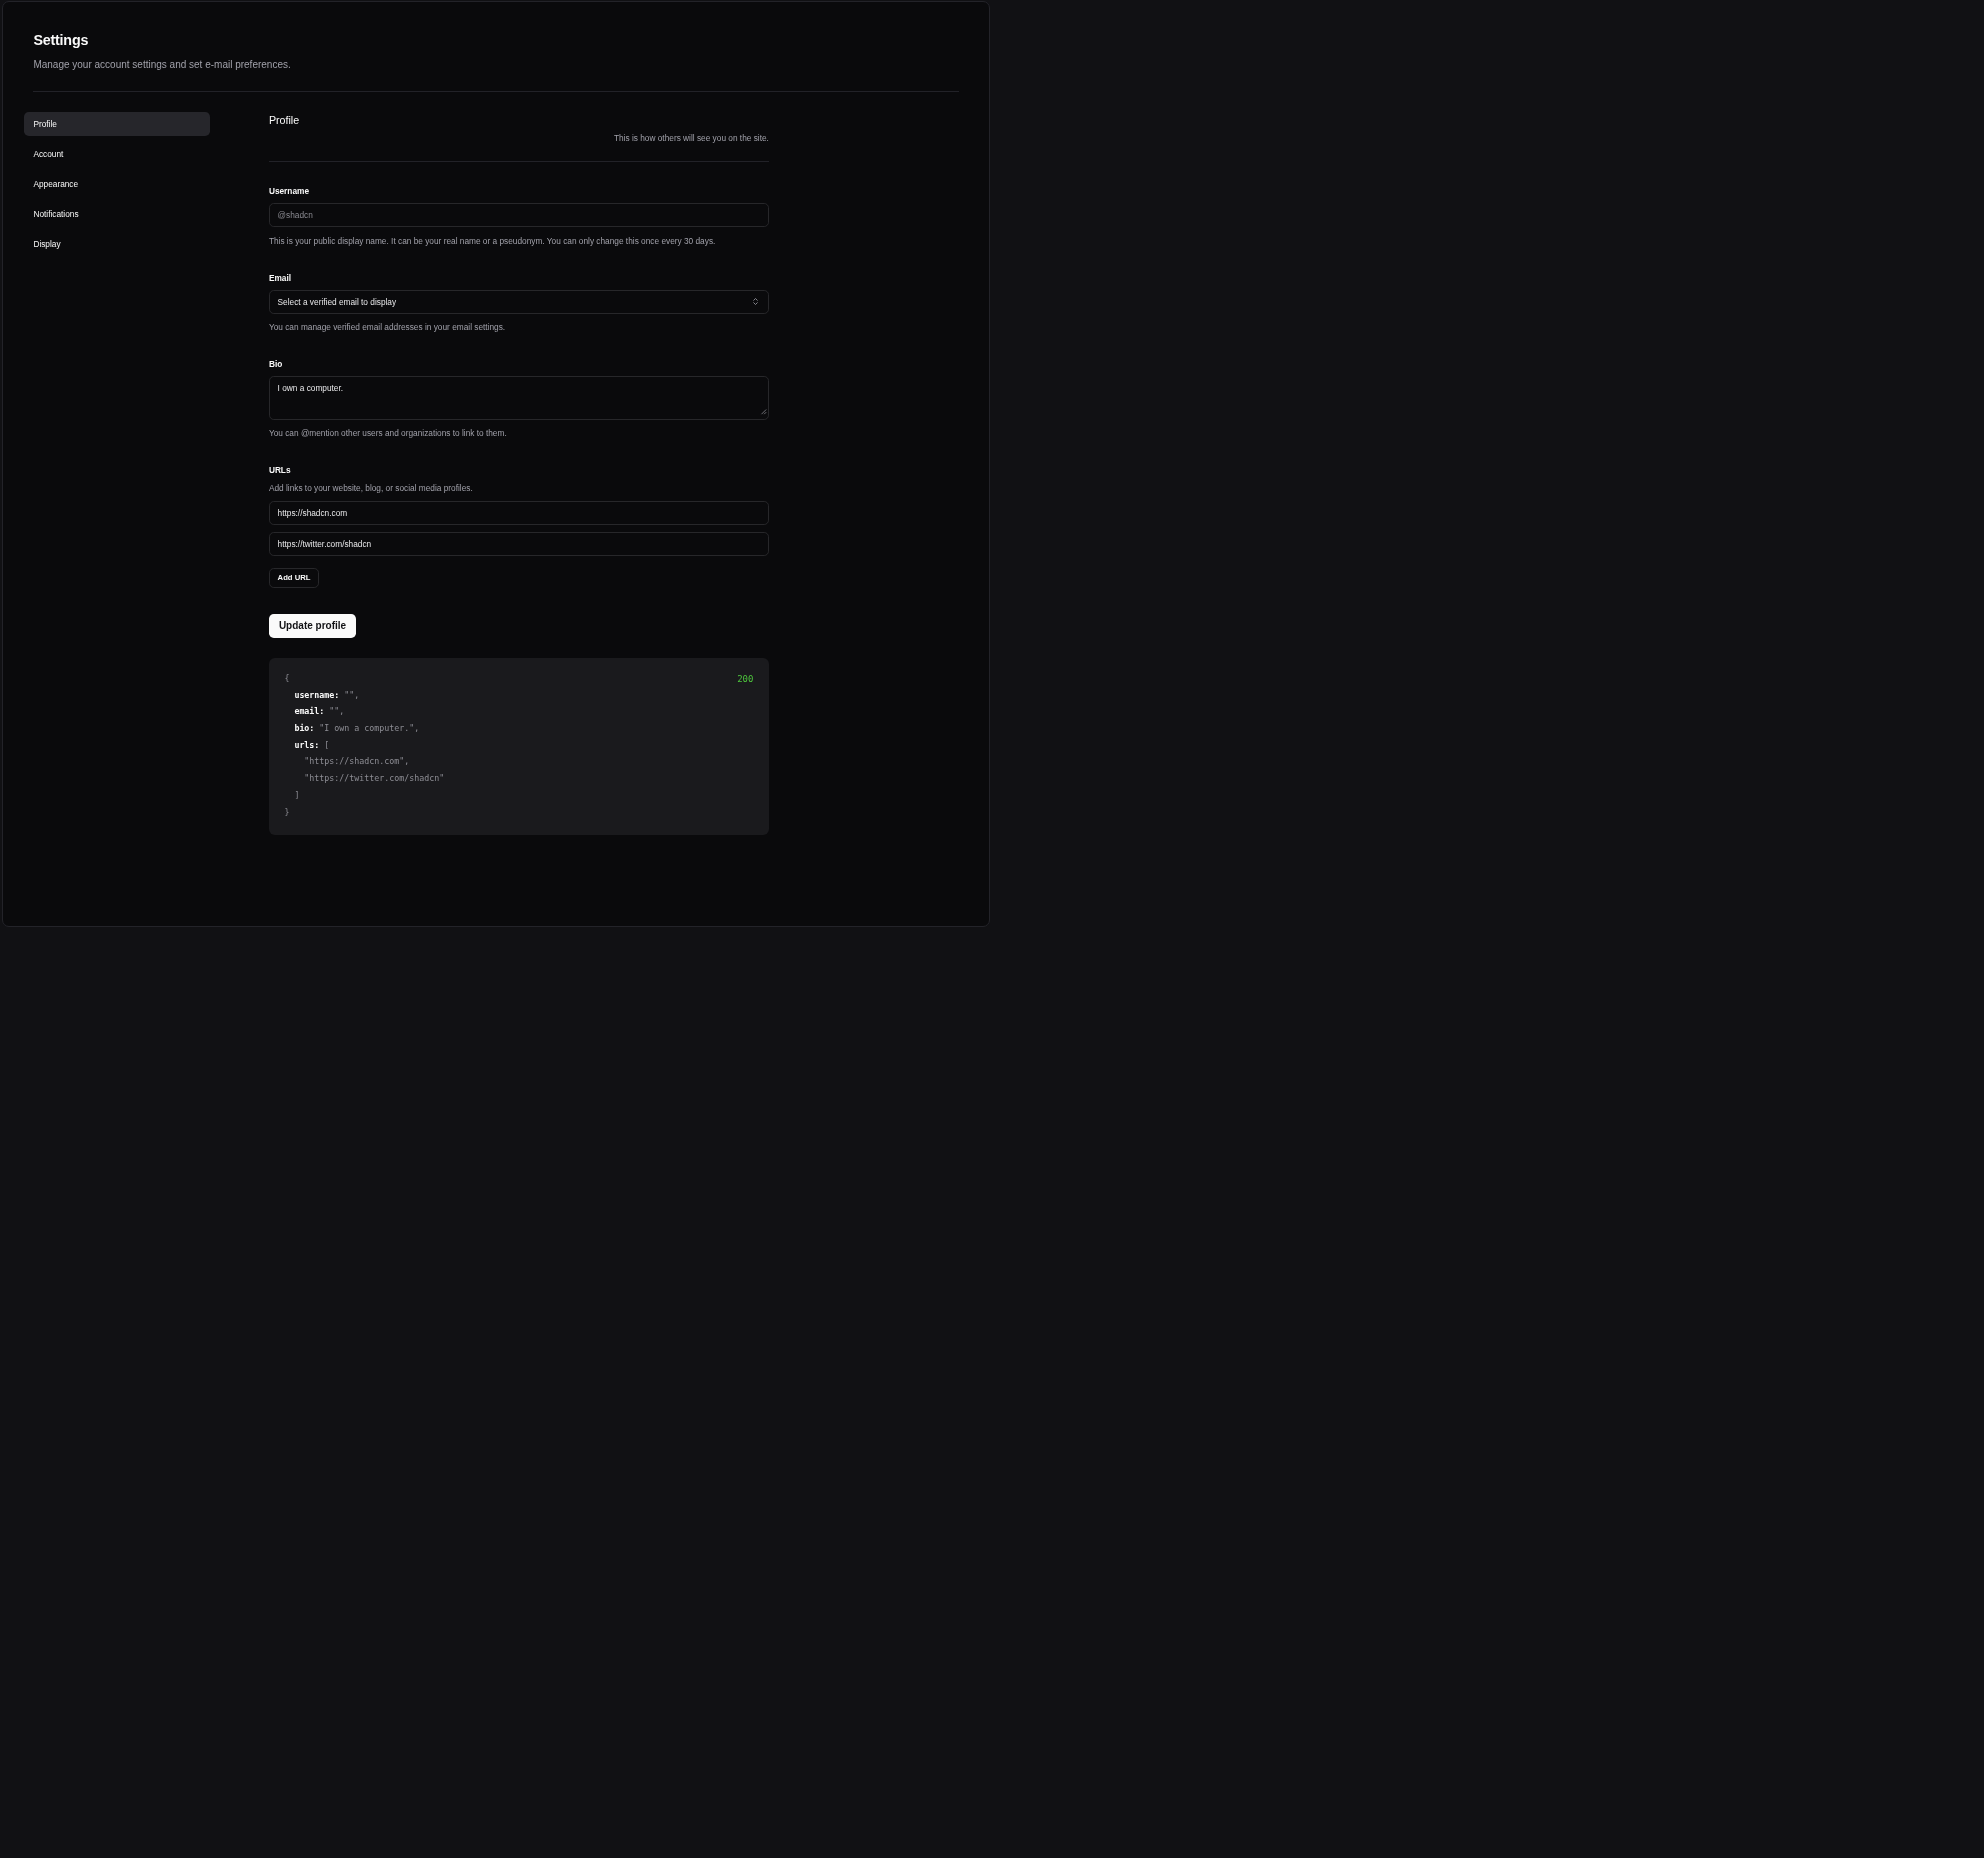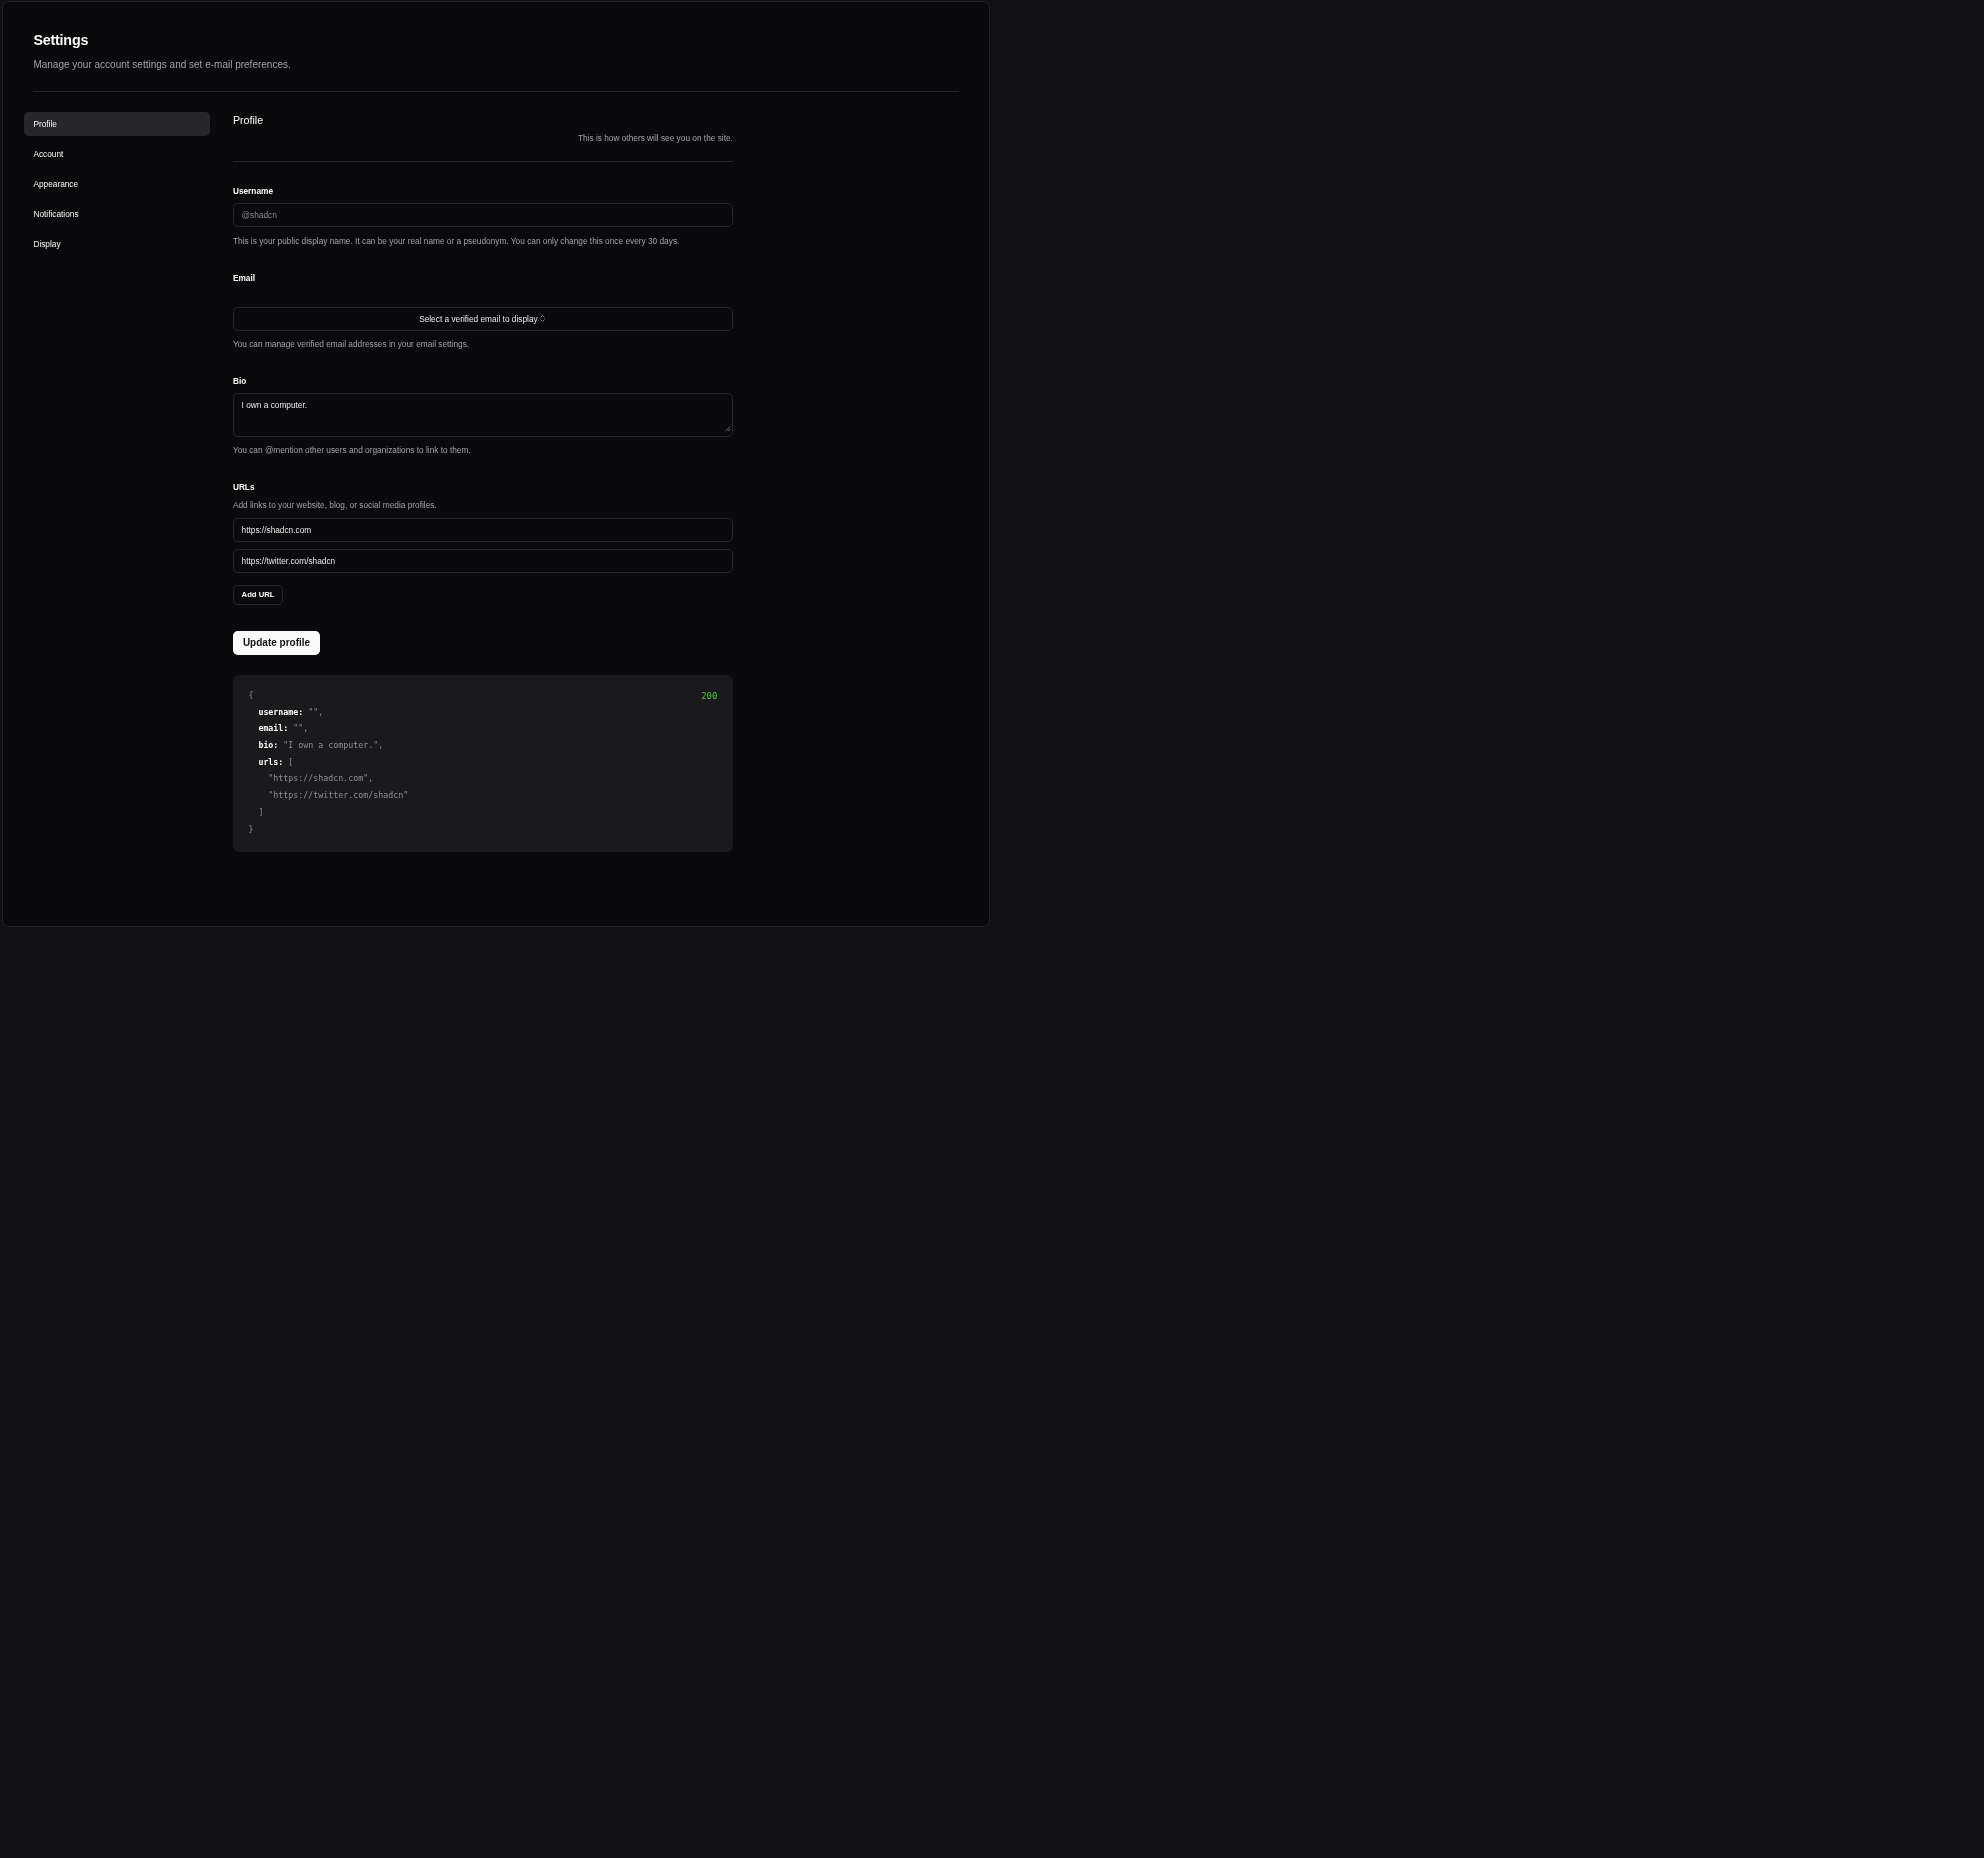--- a/index.html
+++ b/index.html
@@ -20,21 +20,21 @@
     padding:28.6px 30px 0 30px;
     overflow:hidden;
   }
   .page-title {
     font-size:14.3px; line-height:18px; font-weight:700; letter-spacing:-0.2px; color:#fafafa;
   }
   .page-subtitle {
     margin-top:9.5px; font-size:10px; line-height:13px; color:#a1a1aa;
   }
   .top-separator { margin-top:20px; height:0.6px; background:#222228; }
-  .content-row { display:flex; margin-top:20px; }
+  .content-row { display:flex; margin-top:20px;gap:36px; }
 
   
   .sidebar { width:186px; margin-left:-9.5px; flex:none; display:flex; flex-direction:column; }
   .nav-item {
     height:24px; display:flex; align-items:center;
     padding:0 9.5px; border-radius:4.8px;
     font-size:8.3px; font-weight:500; color:#fafafa;
     margin-bottom:6px; cursor:pointer;
   }
   .nav-item.active { background:#26262b; }
@@ -53,22 +53,22 @@
 
   .text-input {
     display:block; width:100%; height:24px; margin-top:6px;
     background:transparent; border:0.6px solid #27272a; border-radius:4.8px;
     padding:0 7.7px; font-family:"Liberation Sans", sans-serif;
     font-size:8.3px; color:#e8e8ea; outline:none;
   }
   .text-input.muted-value { color:#8b8b92; }
 
   .select-box {
-    margin-top:23px; height:24px; border:0.6px solid #27272a; border-radius:4.8px;
-    display:flex; align-items:center; justify-content:center;
+    margin-top:6px; height:24px; border:0.6px solid #27272a; border-radius:4.8px;
+    display:flex; align-items:center; justify-content:space-between;
     padding:0 7.7px; cursor:pointer;
   }
   .select-value { font-size:8.3px; color:#e8e8ea; }
   .select-box svg { display:block; }
 
   .textarea-wrap { position:relative; margin-top:6px; }
   .bio-textarea {
     display:block; width:100%; height:44px; resize:none;
     background:transparent; border:0.6px solid #27272a; border-radius:4.8px;
     padding:5.4px 7.7px; font-family:"Liberation Sans", sans-serif;

